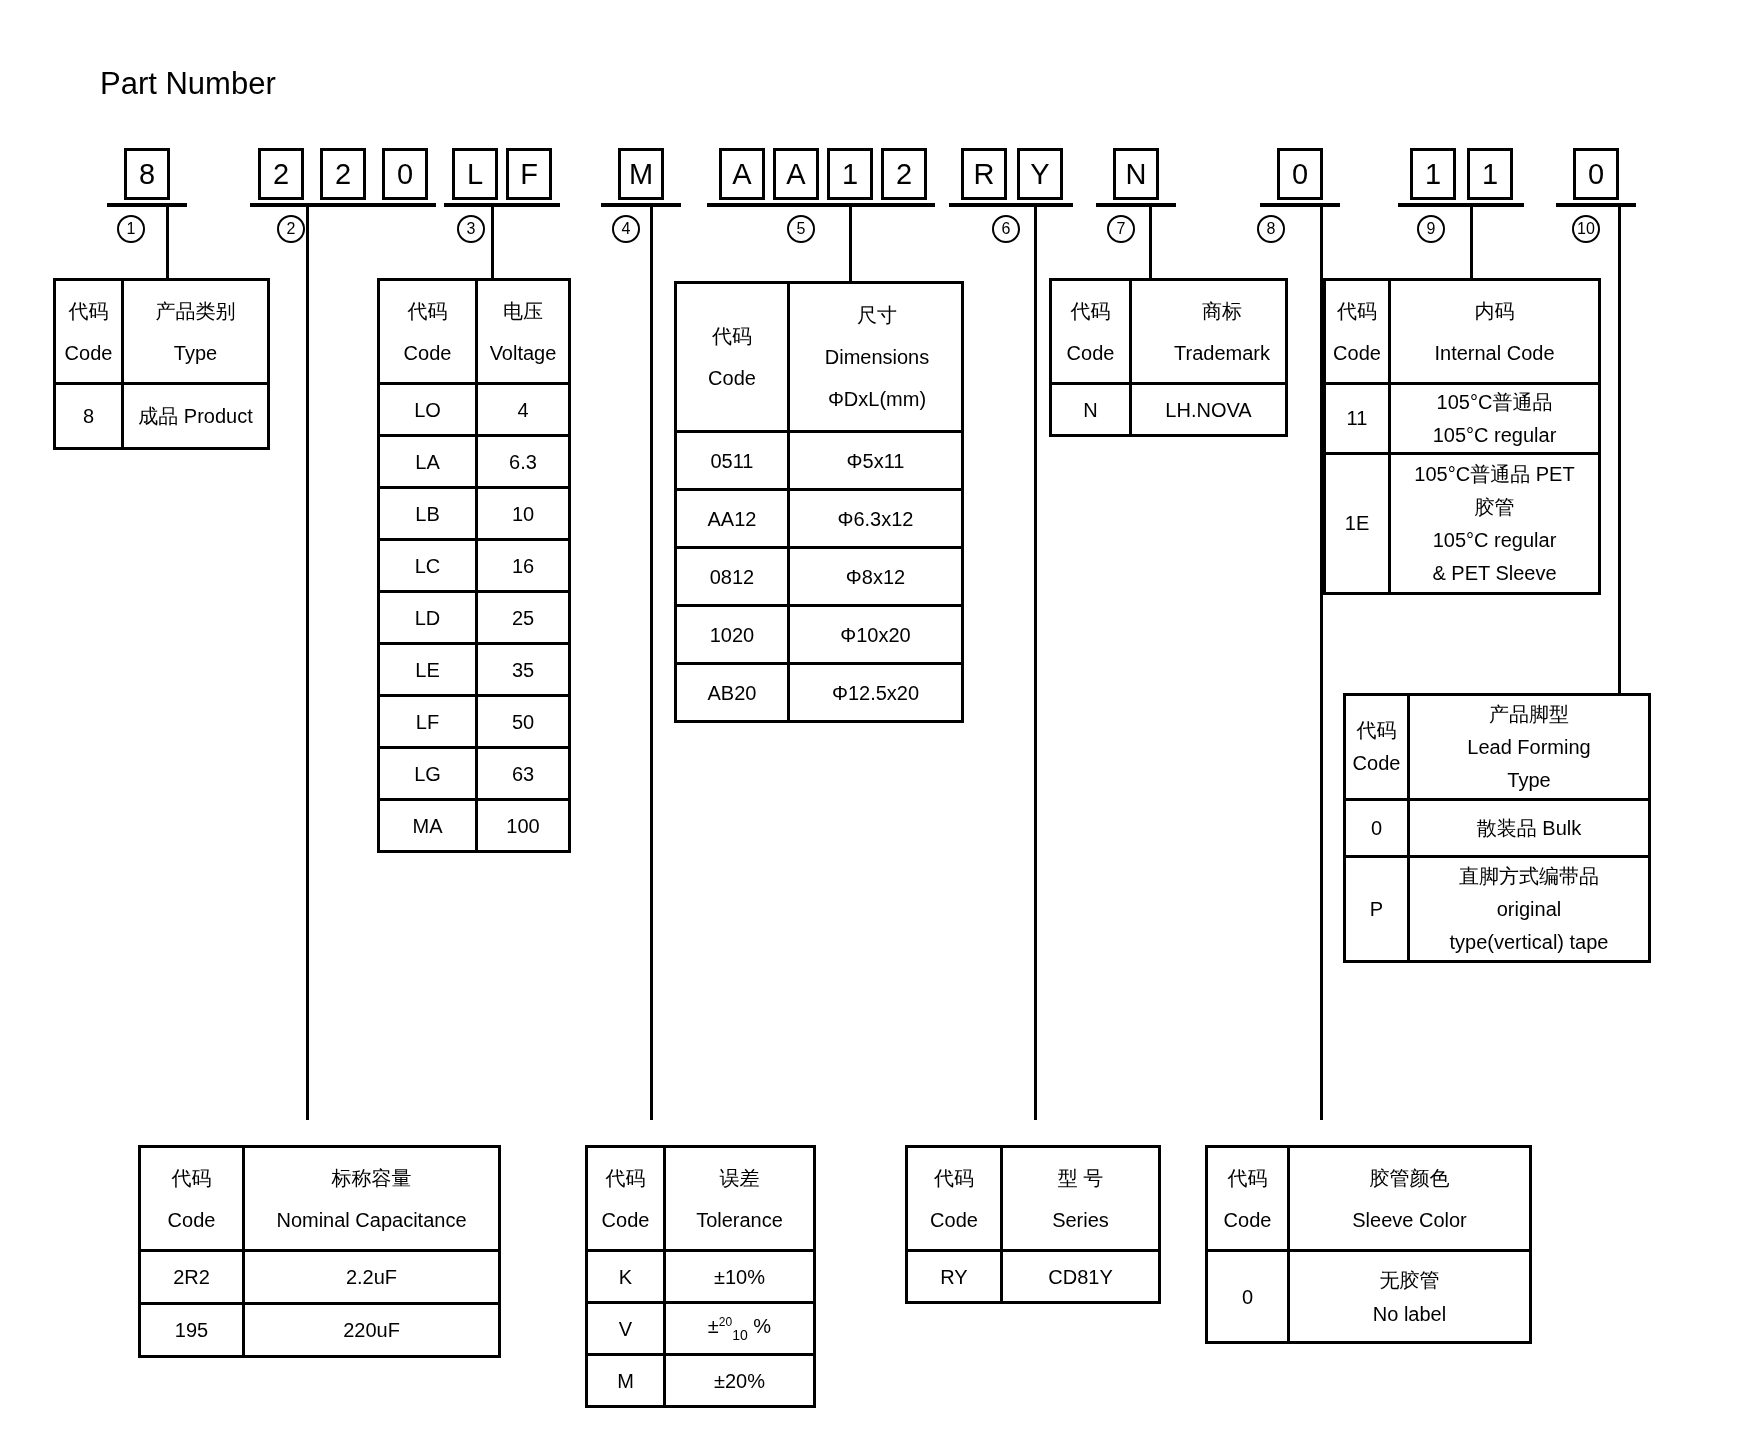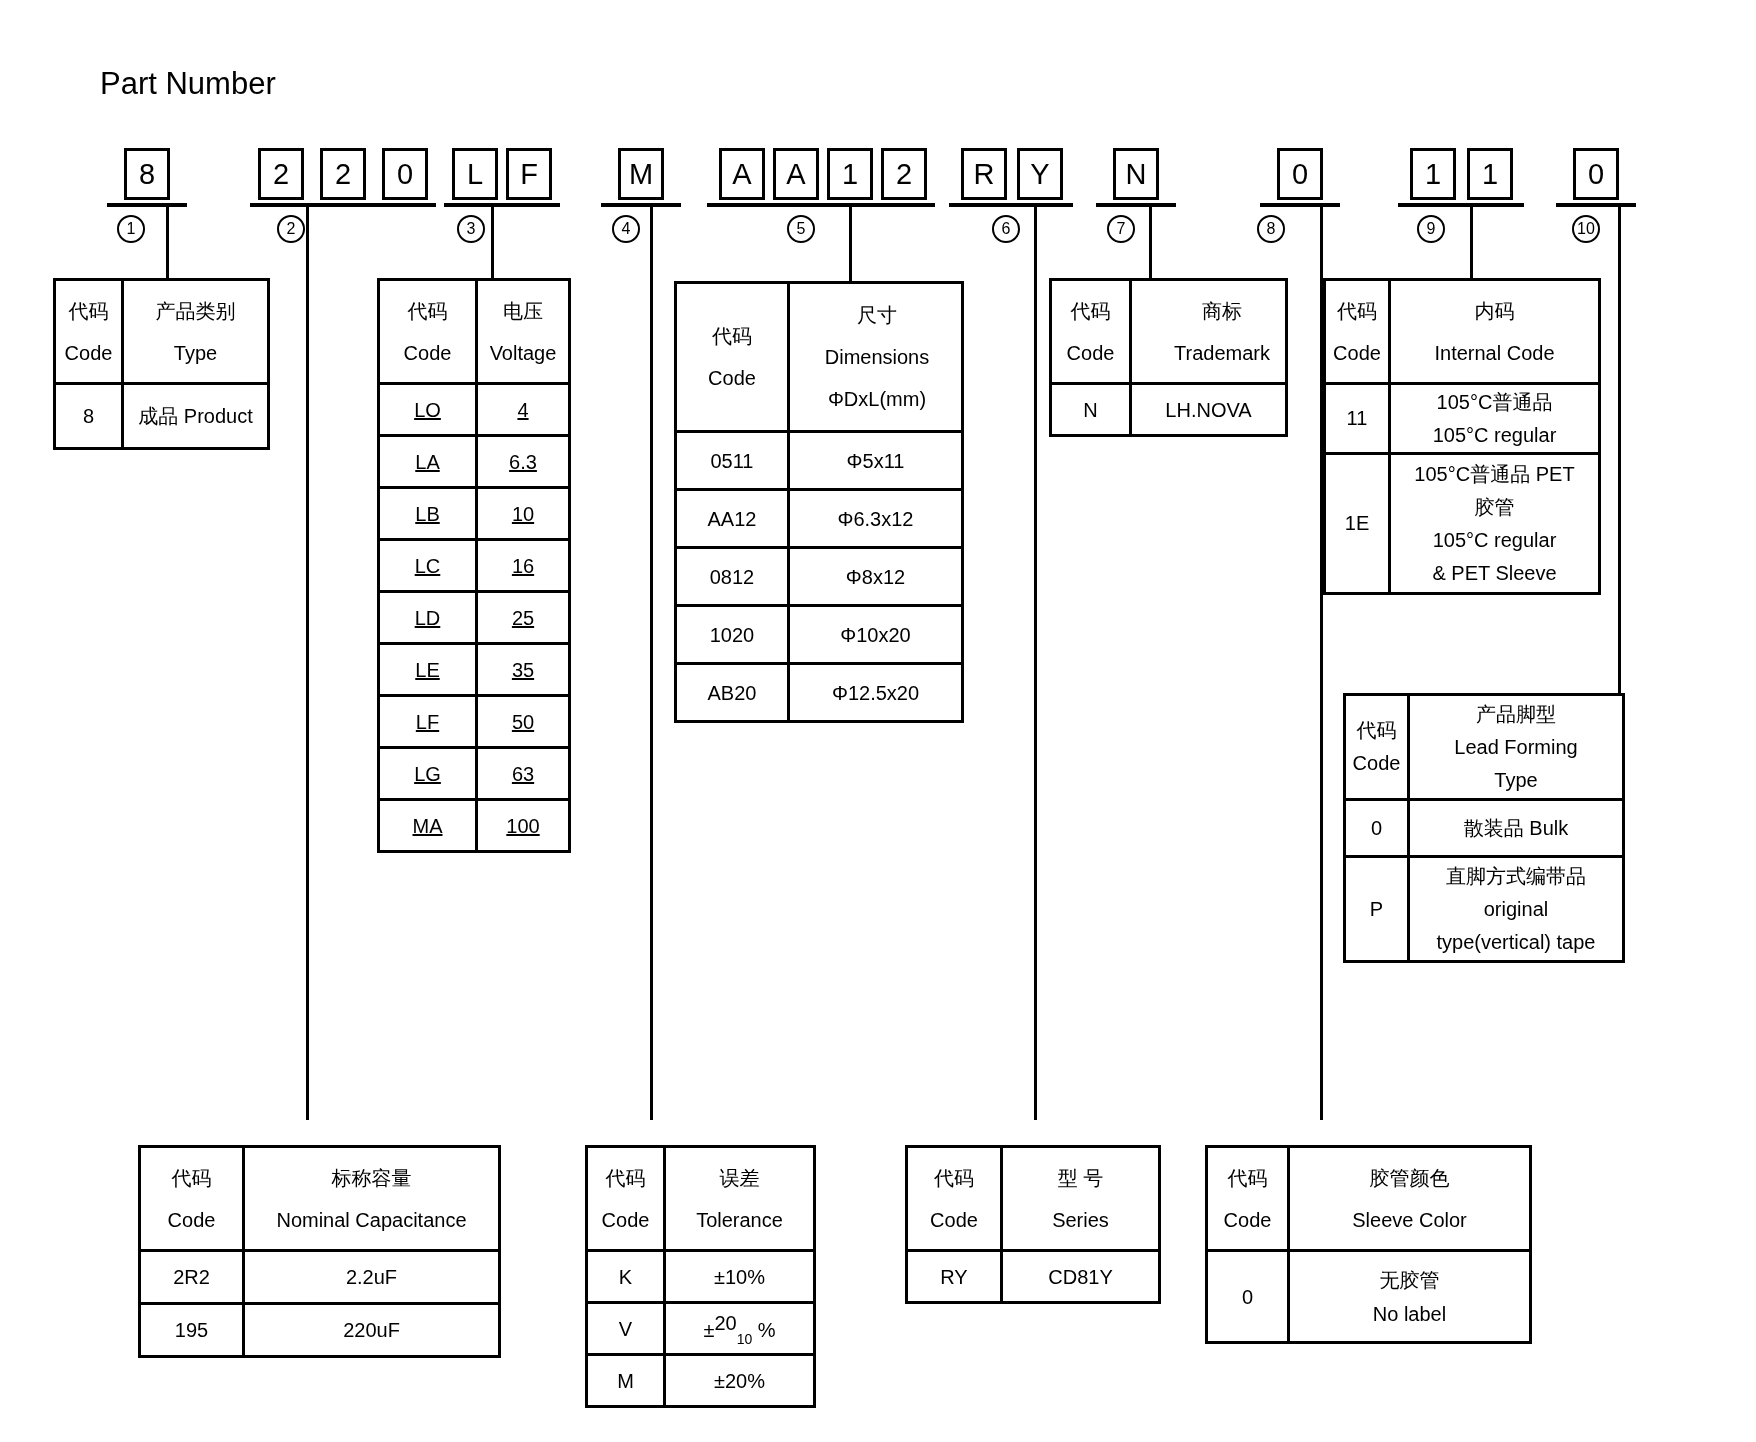--- a/index.html
+++ b/index.html
@@ -39,33 +39,33 @@
   .dtable th,.dtable td{
     border:3px solid #000;
     text-align:center;vertical-align:middle;
     font-size:20px;font-weight:400;
     white-space:pre-line;
     line-height:1.7;
     padding:0 4px;box-sizing:border-box;
     overflow:hidden;
   }
   .dtable tr.hdr th{line-height:2.1;}
-  sup.tolsup{font-size:20px;vertical-align:7px;}
+  sup.tolsup{font-size:12px;vertical-align:7px;}
   sub.tolsub{font-size:14px;vertical-align:-7px;}
   
   #t1{left:53px;top:278px;}   #t1 .c1{width:68px;}  #t1 .c2{width:146px;} #t1 tr.hdr{height:104px;} #t1 tr.r{height:65px;}
   #t2{left:138px;top:1145px;} #t2 .c1{width:104px;} #t2 .c2{width:256px;} #t2 tr.hdr{height:104px;} #t2 tr.r{height:53px;}
-  #t3{left:377px;top:278px;}  #t3 .c1{width:98px;}  #t3 .c2{width:93px;}  #t3 tr.hdr{height:104px;} #t3 tr.r{height:52px;text-decoration:underline;}
+  #t3{left:377px;top:278px;}  #t3 .c1{width:98px;}  #t3 .c2{width:93px;}  #t3 tr.hdr{height:104px;} #t3 tr.r{height:52px;}
   #t4{left:585px;top:1145px;} #t4 .c1{width:78px;}  #t4 .c2{width:150px;} #t4 tr.hdr{height:104px;} #t4 tr.r{height:52px;}
   #t5{left:674px;top:281px;}  #t5 .c1{width:113px;} #t5 .c2{width:174px;padding-left:7px;} #t5 tr.hdr{height:149px;} #t5 tr.r{height:58px;}
   #t6{left:905px;top:1145px;} #t6 .c1{width:95px;}  #t6 .c2{width:158px;} #t6 tr.hdr{height:104px;} #t6 tr.r{height:52px;}
   #t7{left:1049px;top:278px;} #t7 .c1{width:80px;}  #t7 .c2{width:156px;padding-left:31px;} #t7 tr.hdr{height:104px;} #t7 tr.r{height:52px;}
   #t8{left:1205px;top:1145px;}#t8 .c1{width:82px;}  #t8 .c2{width:242px;} #t8 tr.hdr{height:104px;} #t8 tr.r{height:92px;}
   #t9{left:1323px;top:278px;} #t9 .c1{width:65px;}  #t9 .c2{width:210px;} #t9 tr.hdr{height:104px;} #t9 tr.r1{height:70px;} #t9 tr.r2{height:140px;} #t9 td{line-height:1.65;}
-  #t10{left:1343px;top:693px;}#t10 .c1{width:64px;} #t10 .c2{width:215px;} #t10 tr.hdr{height:105px;} #t10 tr.r1{height:57px;} #t10 tr.r2{height:105px;}
+  #t10{left:1343px;top:693px;}#t10 .c1{width:64px;} #t10 .c2{width:241px;} #t10 tr.hdr{height:105px;} #t10 tr.r1{height:57px;} #t10 tr.r2{height:105px;}
   #t10 tr.hdr th{line-height:1.65;}
   #t10 td{line-height:1.65;}
 </style>
 </head>
 <body>
 
 <div id="canvas">
 
   <div class="title-en">Part Number</div>
 

